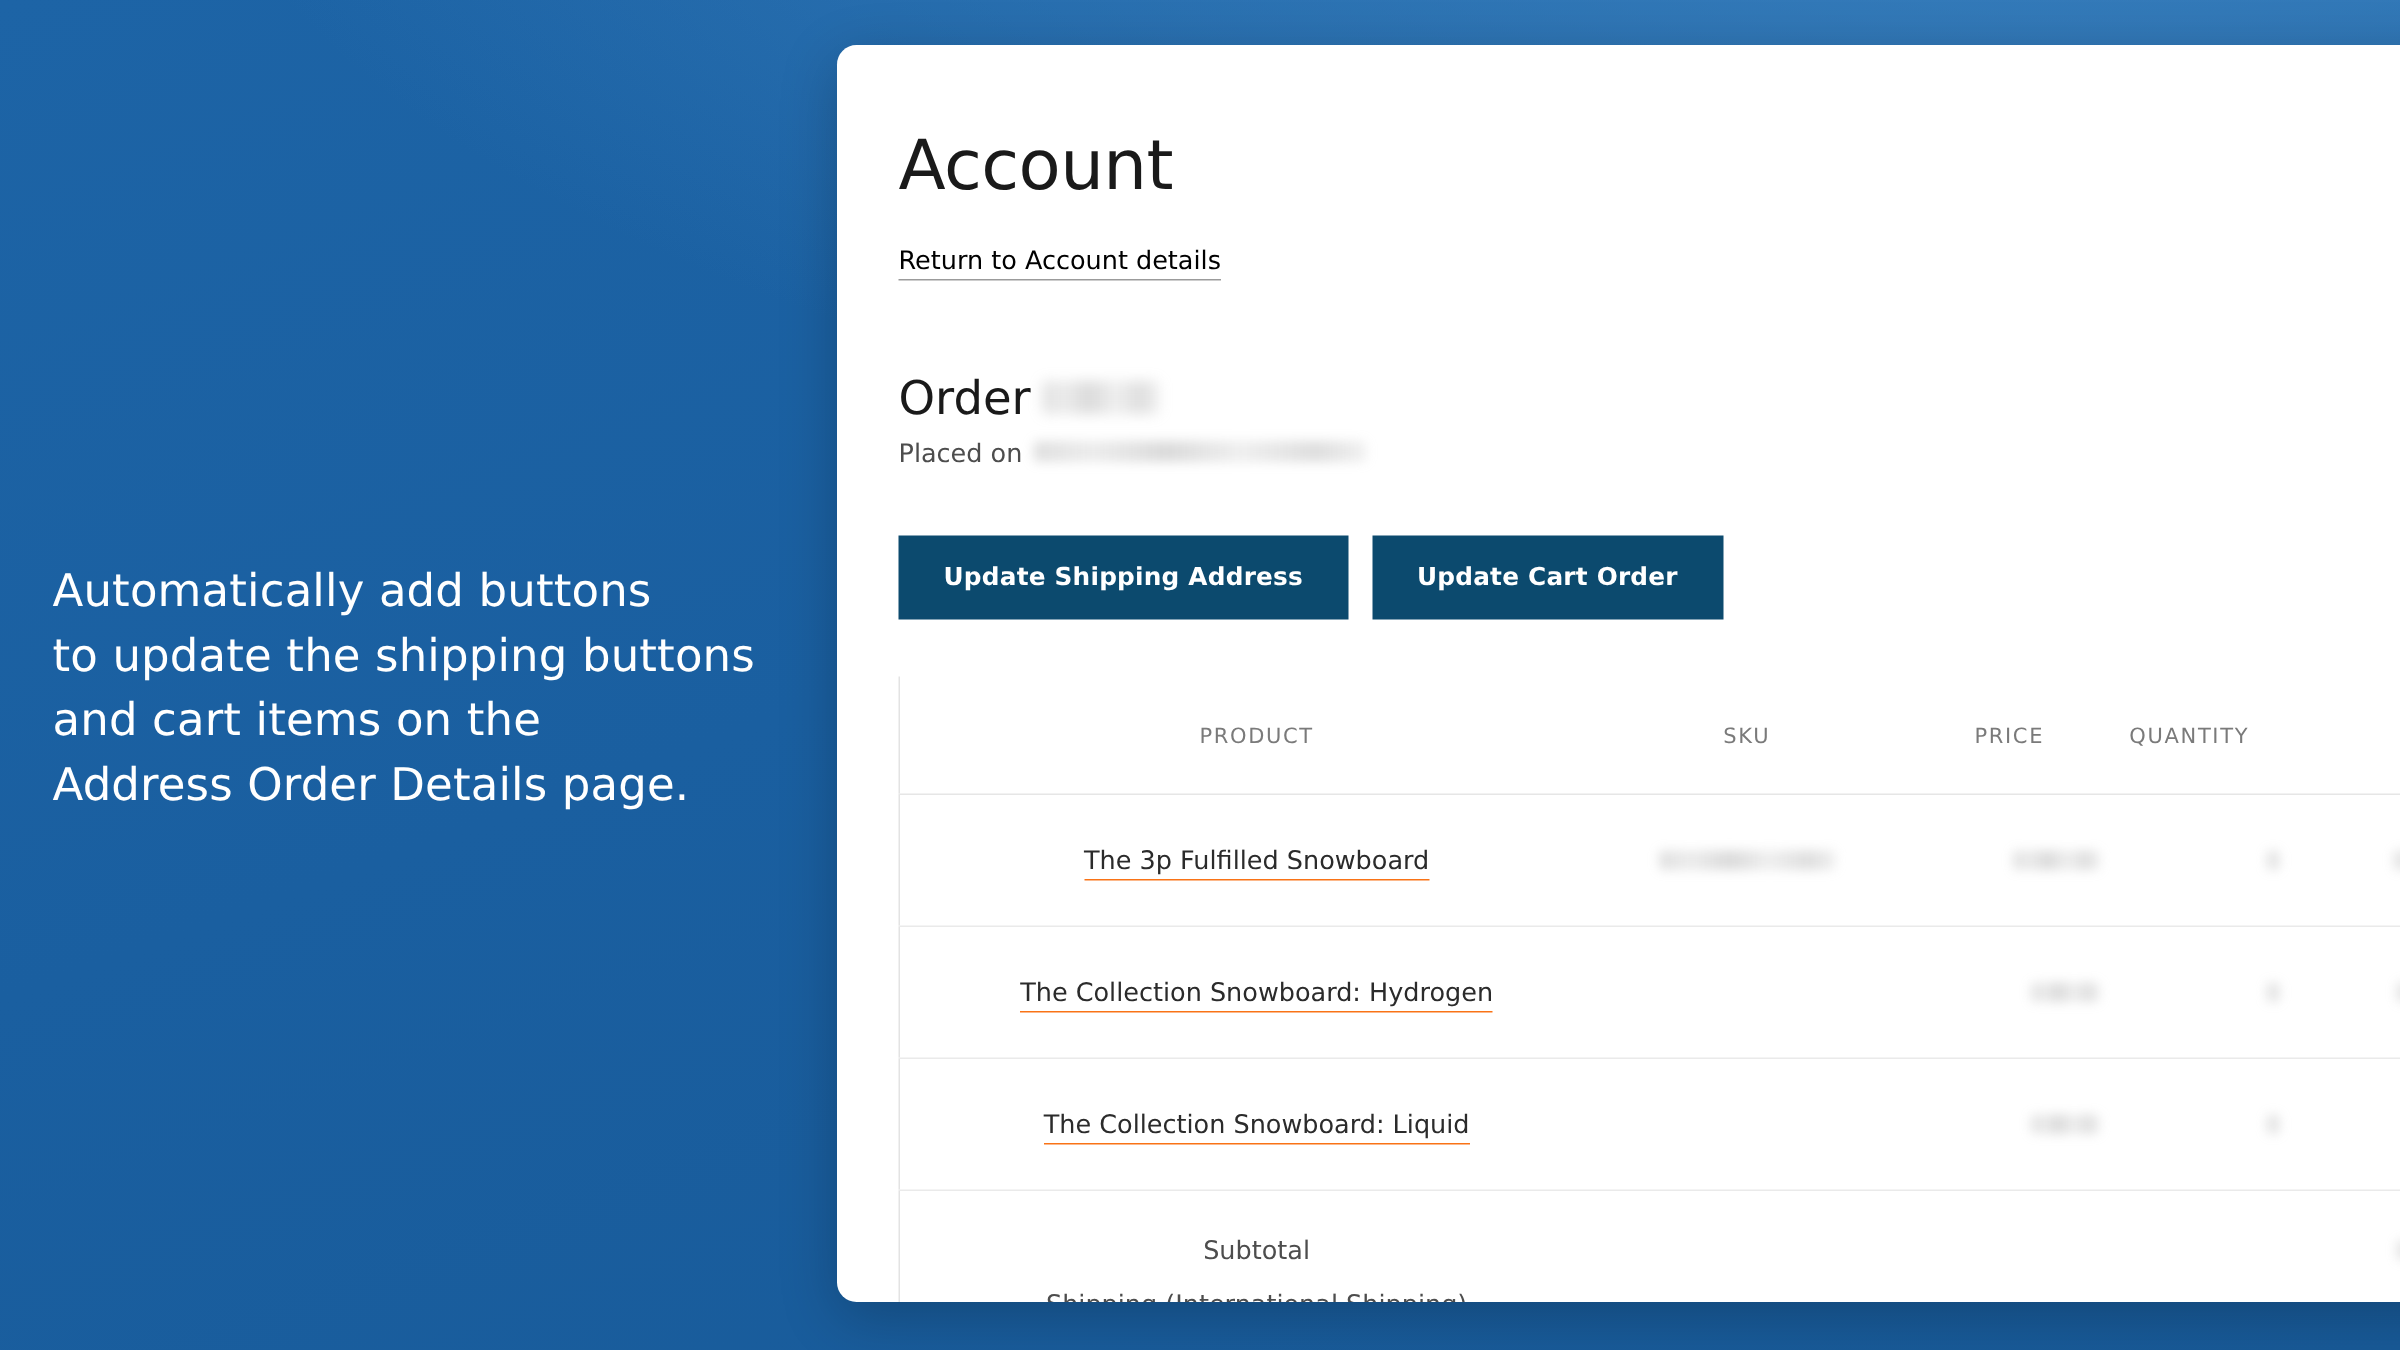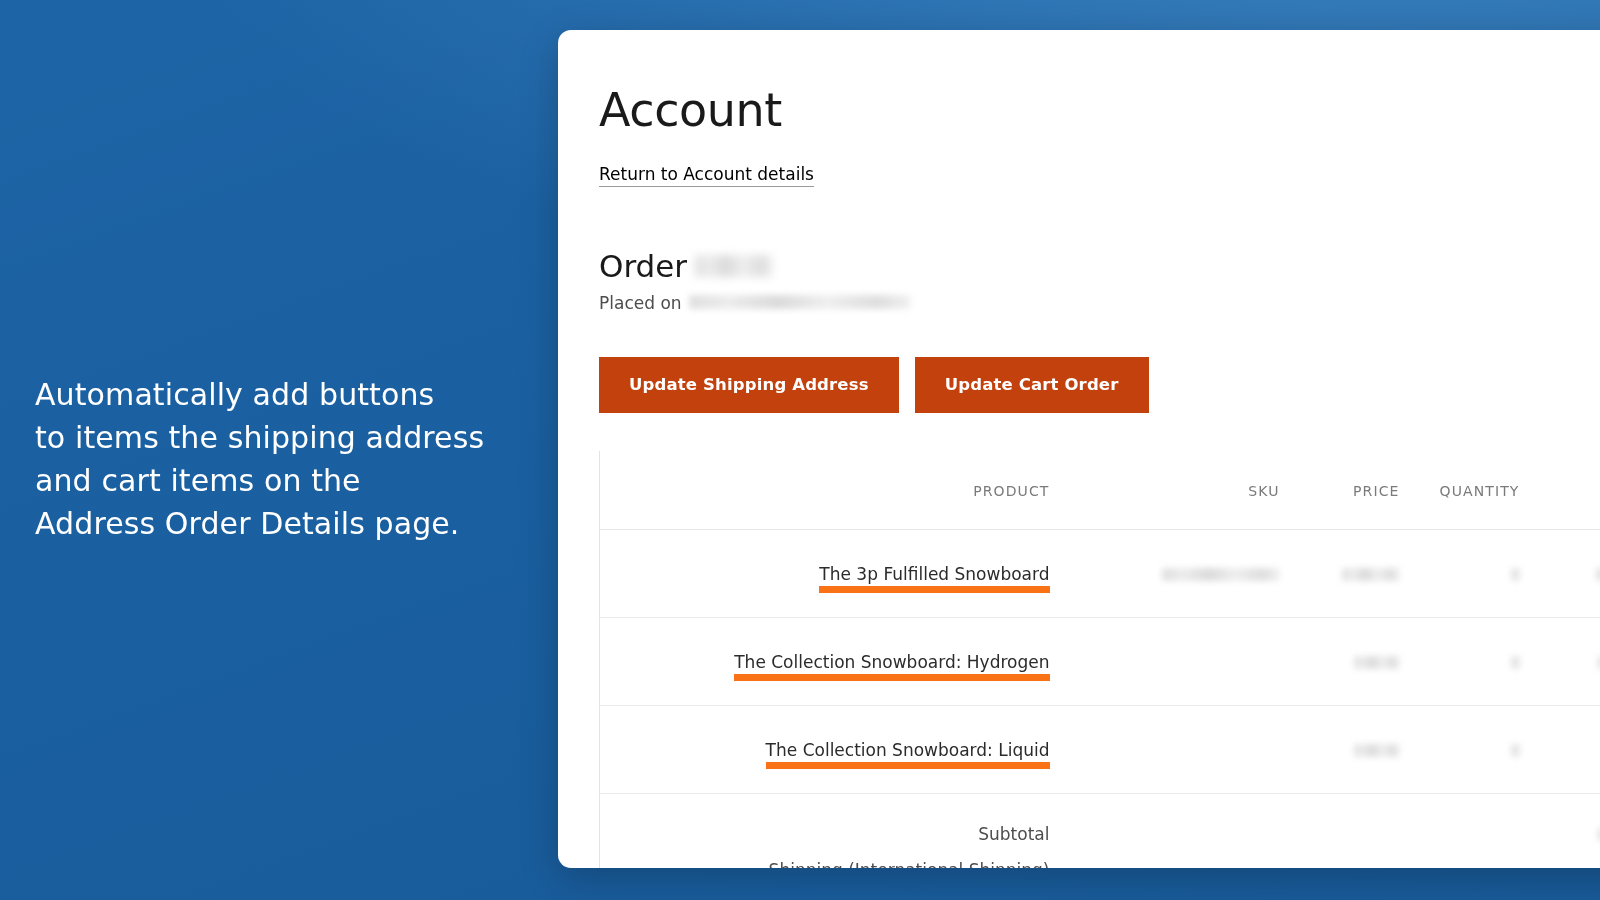--- a/index.html
+++ b/index.html
@@ -113,21 +113,21 @@
     vertical-align: middle;
   }
   .redact.sm { filter: blur(3.4px); }
 
   .btn-row {
     margin-top: 44px;
     display: flex;
     gap: 16px;
   }
   .btn {
-    background: #c2410c;
+    background: #0c4a6e;
     color: #ffffff;
     font-size: 16.5px;
     font-weight: 600;
     letter-spacing: 0.15px;
     border: none;
     padding: 0 30px;
     height: 56px;
     display: inline-flex;
     align-items: center;
     justify-content: center;
@@ -142,21 +142,21 @@
     width: 1060px;
   }
   table.order-table {
     border-collapse: collapse;
     width: 1000px;
     table-layout: fixed;
     border-left: 1px solid #e3e3e3;
   }
   table.order-table th,
   table.order-table td {
-    text-align: right;
+    text-align: center;
     vertical-align: middle;
   }
   table.order-table thead th {
     font-size: 14px;
     font-weight: 400;
     color: #7a7a7a;
     letter-spacing: 1.1px;
     padding: 32px 0 30px 0;
     border-bottom: 1px solid #e6e6e6;
     text-transform: uppercase;
@@ -172,21 +172,21 @@
     border-bottom: 1px solid #eaeaea;
     font-size: 17px;
     color: #2b2b2b;
   }
   tbody td.col-product { padding-left: 26px !important; }
   tbody td.col-price, tbody td.col-qty, tbody td.col-total { text-align: right; }
 
   .product-link {
     color: #2b2b2b;
     text-decoration: none;
-    border-bottom: 7px solid #f97316;
+    border-bottom: 1px solid #f97316;
     padding-bottom: 2px;
     font-size: 17px;
   }
 
   tfoot td {
     border-bottom: none;
     font-size: 17px;
     color: #4d4d4d;
     padding: 0 0 0 0;
     margin-top: 41px;
@@ -202,21 +202,21 @@
     width: 0px;
   }
 </style>
 </head>
 <body>
 
 <div class="bg"></div>
 
 <div class="promo">
   <span class="promo-line">Automatically add buttons</span>
-  <span class="promo-line">to items the shipping address</span>
+  <span class="promo-line">to update the shipping buttons</span>
   <span class="promo-line">and cart items on the</span>
   <span class="promo-line">Address Order Details page.</span>
 </div>
 
 <div class="card">
   <div class="page-inner">
 
     <h1 class="page-title">Account</h1>
 
     <a class="return-link" href="#">Return to Account details</a>

